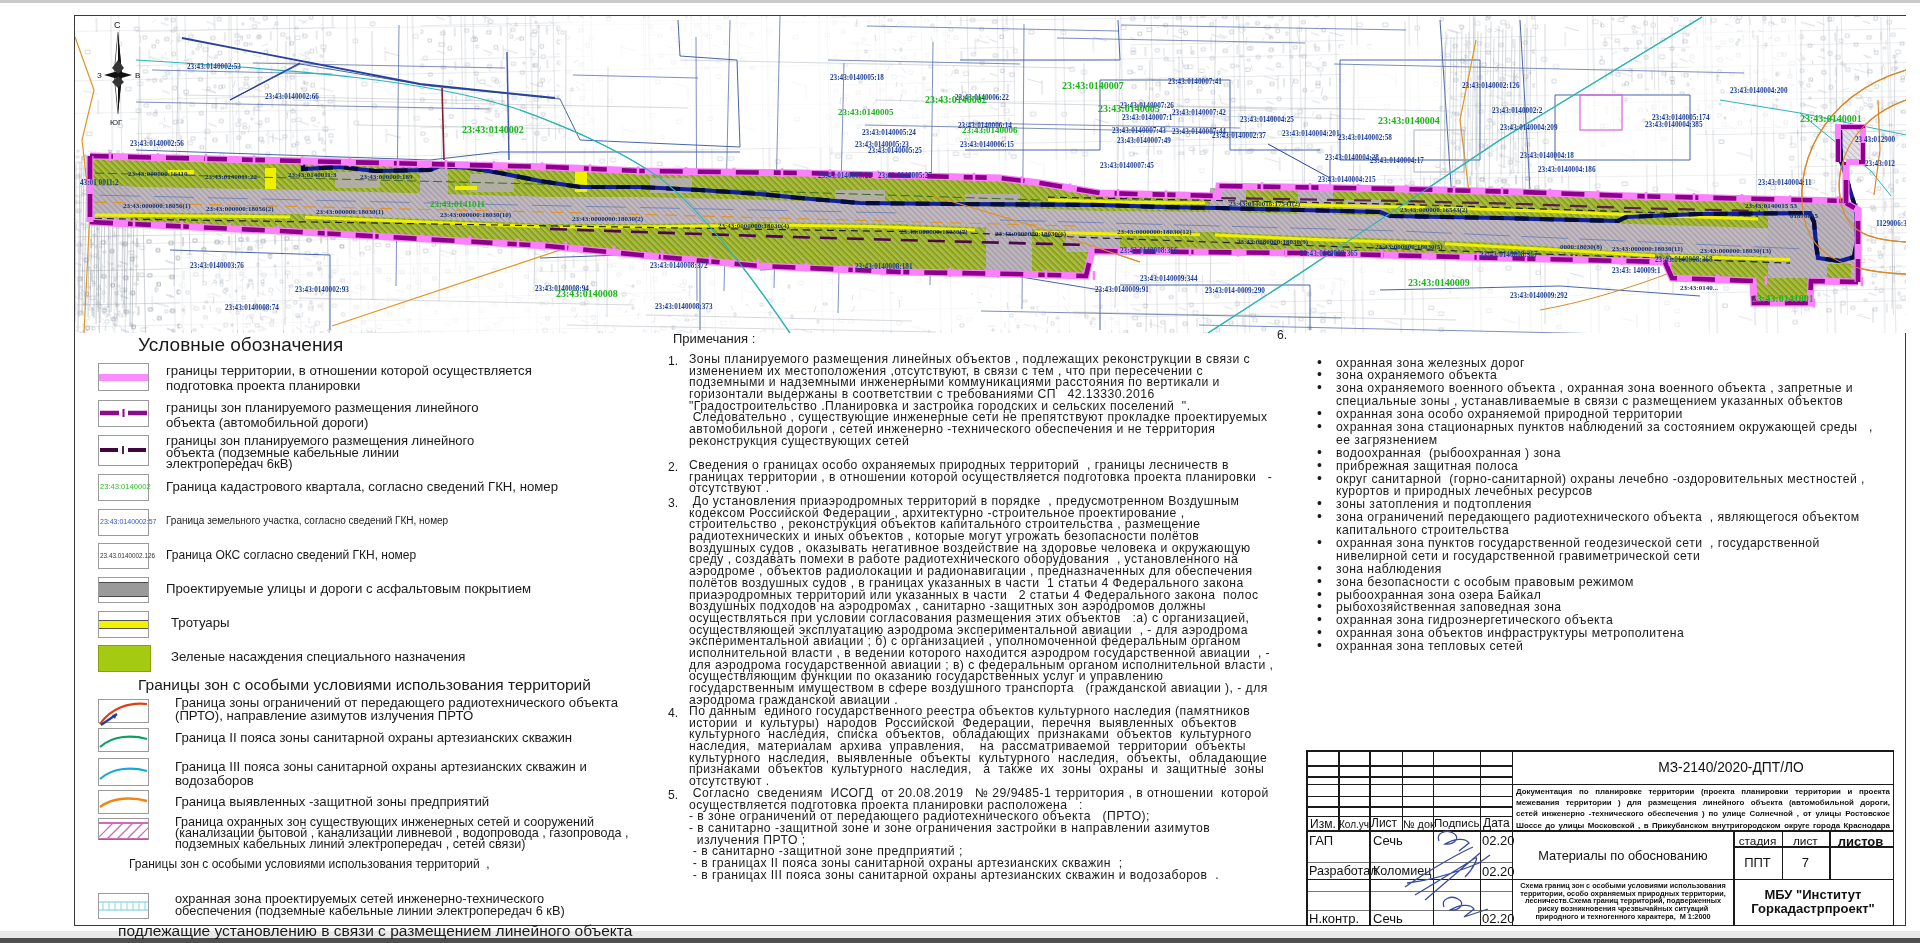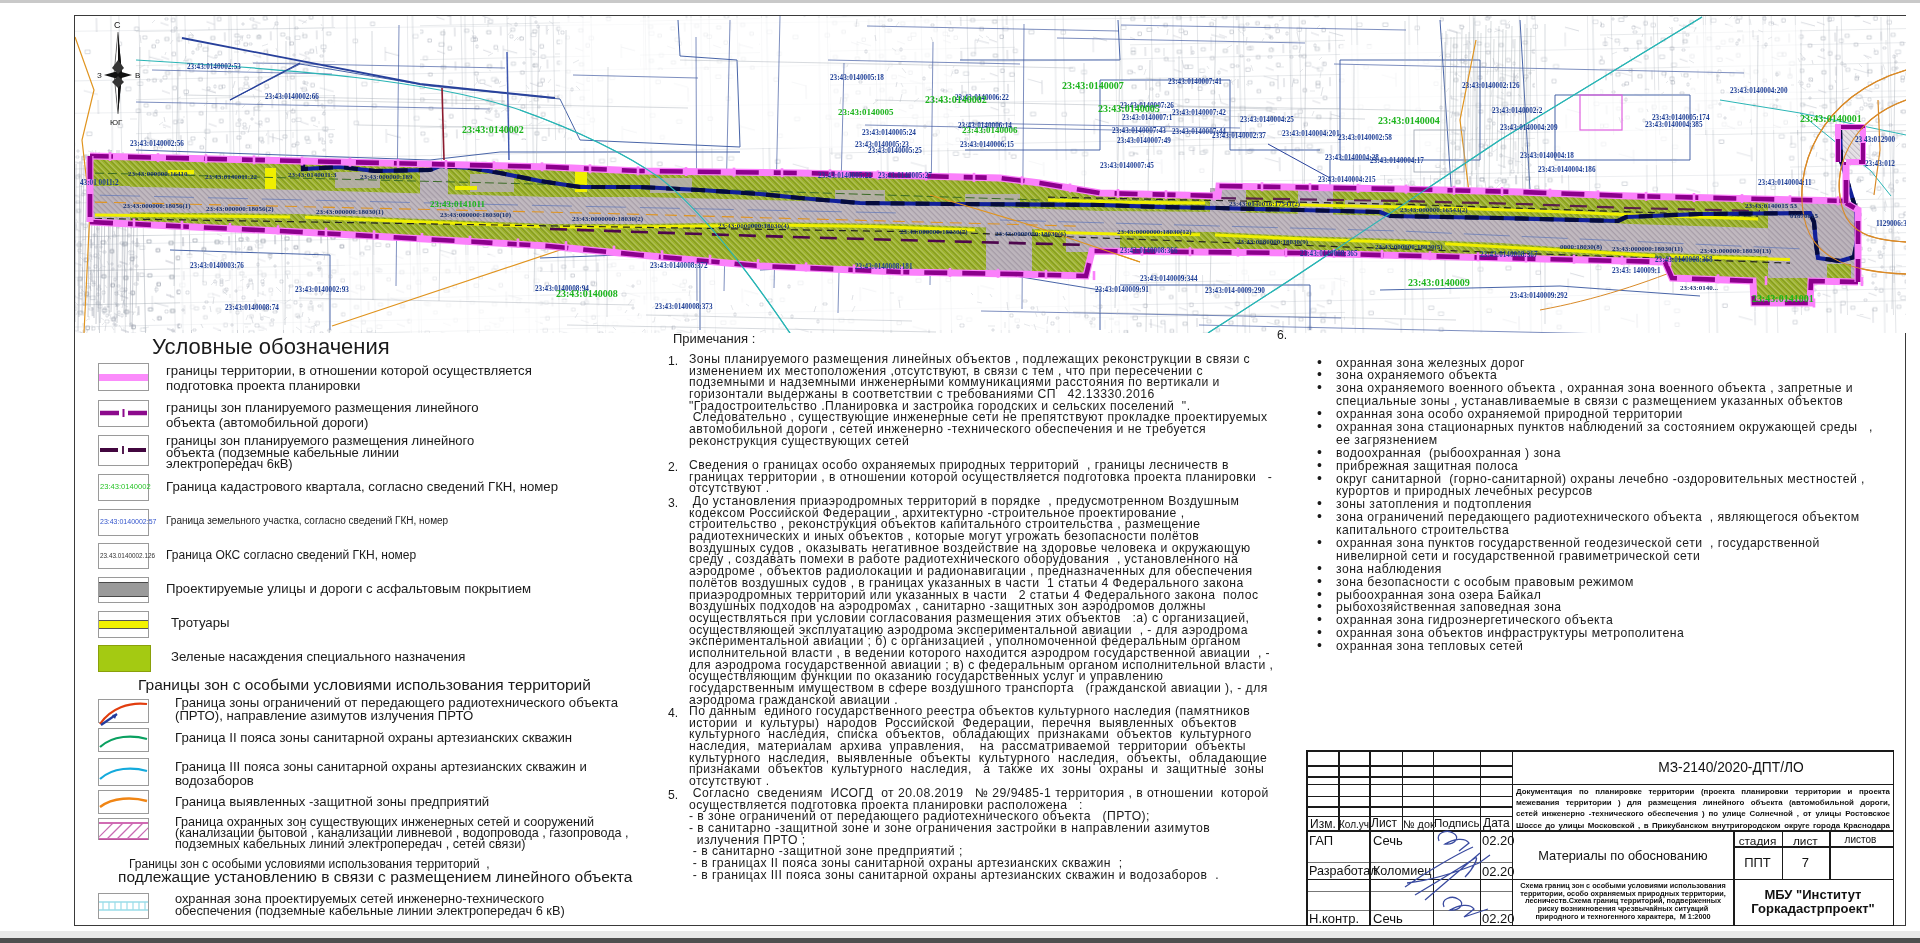--- a/index.html
+++ b/index.html
@@ -386,21 +386,21 @@
 <path d="M104,75 L118,71 L132,75 L118,79 Z" fill="#111"></path>
 <path d="M112,68 L118,74 L124,68 L118,60 Z" fill="#333"></path>
 <path d="M112,82 L118,76 L124,82 L118,88 Z" fill="#333"></path>
 <text x="114" y="28" font-size="9" fill="#111" font-family="Liberation Sans, sans-serif">С</text>
 <text x="110" y="125" font-size="8" fill="#111" font-family="Liberation Sans, sans-serif">ЮГ</text>
 <text x="97" y="78" font-size="8" fill="#111" font-family="Liberation Sans, sans-serif">З</text>
 <text x="135" y="78" font-size="8" fill="#111" font-family="Liberation Sans, sans-serif">В</text>
     </g>
 </svg>
 
-<div class="t" style="left:152px;top:334px;font-size:22px">Условные обозначения</div>
+<div class="t" style="left:138px;top:334px;font-size:19px">Условные обозначения</div>
 
 <div class="abs" style="left:98px;top:363px;width:51px;height:28px;border:1px solid #9a9a9a;background:#fff">
     <div style="position:absolute;left:0;top:10px;width:49px;height:6.5px;background:#fb8cfb"></div>
   </div>
 <div class="t" style="left:166px;top:364px;font-size:13.2px;line-height:14.8px">
     <div style="height:14.8px">границы территории, в отношении которой осуществляется</div>
     <div style="height:14.8px">подготовка проекта планировки</div>
   </div>
 
 <div class="abs" style="left:98px;top:400px;width:51px;height:27px;border:1px solid #9a9a9a;background:#fff"><svg width="49" height="25">
@@ -507,21 +507,21 @@
         <line x1="38" y1="20" x2="54" y2="4"></line>
       </g>
     </svg></div>
 <div class="t" style="left:175px;top:817px;font-size:12.6px;line-height:11px">
     <div style="height:11px">Граница охранных зон существующих инженерных сетей и сооружений</div>
     <div style="height:11px">(канализации бытовой , канализации ливневой , водопровода , газопровода ,</div>
     <div style="height:11px">подземных кабельных линий электропередач   , сетей связи)</div>
   </div>
 
 <div class="t" style="left:129px;top:857px;font-size:12px">Границы зон с особыми условиями использования территорий&nbsp;&nbsp;,</div>
-<div class="t" style="left:118px;top:868px;font-size:15.5px">подлежащие установлению в связи с размещением линейного объекта</div>
+<div class="t" style="left:118px;top:922px;font-size:15.5px">подлежащие установлению в связи с размещением линейного объекта</div>
 
 <div class="abs" style="left:98px;top:893px;width:51px;height:26px;border:1px solid #9a9a9a;background:#fff"><svg width="49" height="24">
       <line x1="0" y1="8" x2="49" y2="8" stroke="#9adce8" stroke-width="1.4"></line>
       <line x1="0" y1="16" x2="49" y2="16" stroke="#9adce8" stroke-width="1.4"></line>
       <g stroke="#9adce8" stroke-width="1.2">
         <line x1="4" y1="8" x2="4" y2="16"></line>
         <line x1="10" y1="8" x2="10" y2="16"></line>
         <line x1="16" y1="8" x2="16" y2="16"></line>
         <line x1="22" y1="8" x2="22" y2="16"></line>
         <line x1="28" y1="8" x2="28" y2="16"></line>
@@ -538,21 +538,21 @@
 <div class="t" style="left:673px;top:331px;font-size:13px">Примечания :</div>
 
 <div class="t" style="left:668px;top:354px;font-size:12.2px">1.</div>
 <div class="t" style="left:689px;top:354px;font-size:12.2px;line-height:11.7px;color:#1a1a1a;letter-spacing:0.45px">
     <div style="height:11.7px">Зоны планируемого размещения линейных объектов&nbsp;, подлежащих реконструкции в связи с</div>
     <div style="height:11.7px">изменением их местоположения ,отсутствуют, в связи с тем , что при пересечении с</div>
     <div style="height:11.7px">подземными и надземными инженерными коммуникациями расстояния по вертикали и</div>
     <div style="height:11.7px">горизонтали выдержаны в соответствии с требованиями СП&nbsp;&nbsp;&nbsp;42.13330.2016</div>
     <div style="height:11.7px">"Градостроительство .Планировка и застройка городских и сельских поселений&nbsp;&nbsp;".</div>
     <div style="height:11.7px">&nbsp;Следовательно , существующие инженерные сети не препятствуют прокладке проектируемых</div>
-    <div style="height:11.7px">автомобильной дороги , сетей инженерно -технического обеспечения и не требуется</div>
+    <div style="height:11.7px">автомобильной дороги , сетей инженерно -технического обеспечения и не территория</div>
     <div style="height:11.7px">реконструкция  существующих сетей</div>
   </div>
 
 <div class="t" style="left:668px;top:460px;font-size:12.2px">2.</div>
 <div class="t" style="left:689px;top:460px;font-size:12.2px;line-height:11.7px;color:#1a1a1a;letter-spacing:0.45px">
     <div style="height:11.7px">Сведения о границах особо охраняемых природных территорий&nbsp;&nbsp;, границы лесничеств в</div>
     <div style="height:11.7px">границах территории , в отношении которой осуществляется подготовка проекта планировки&nbsp;&nbsp;&nbsp;-</div>
     <div style="height:11.7px">отсутствуют .</div>
   </div>
 
@@ -678,21 +678,21 @@
 
 <div class="abs" style="left:1516px;top:786px;width:374px;font-size:7.9px;font-weight:bold;color:#111;line-height:11.2px">
     <div style="height:11.2px;text-align:justify;text-align-last:justify">Документация по планировке территории (проекта планировки территории и проекта</div>
     <div style="height:11.2px;text-align:justify;text-align-last:justify">межевания территории ) для размещения линейного объекта (автомобильной дороги,</div>
     <div style="height:11.2px;text-align:justify;text-align-last:justify">сетей инженерно -технического обеспечения ) по улице Солнечной , от улицы Ростовское</div>
     <div style="height:11.2px;text-align:justify;text-align-last:justify">Шоссе до улицы Московской , в Прикубанском внутригородском округе города Краснодара</div>
   </div>
 
 <div class="abs" style="left:1733px;top:834px;width:49px;text-align:center;font-size:11.8px;font-weight:normal;color:#111;">стадия</div>
 <div class="abs" style="left:1781.8px;top:834px;width:47px;text-align:center;font-size:11.8px;font-weight:normal;color:#111;">лист</div>
-<div class="abs" style="left:1829px;top:834px;width:63px;text-align:center;font-size:10px;font-weight:normal;color:#111;">листов</div>
+<div class="abs" style="left:1829px;top:834px;width:63px;text-align:center;font-size:13px;font-weight:bold;color:#111;">листов</div>
 <div class="abs" style="left:1733px;top:855px;width:49px;text-align:center;font-size:13px;font-weight:normal;color:#111;">ППТ</div>
 <div class="abs" style="left:1781.8px;top:855px;width:47px;text-align:center;font-size:13px;font-weight:normal;color:#111;">7</div>
 
 <div class="abs" style="left:1513px;top:848px;width:220px;text-align:center;font-size:12.8px;font-weight:normal;color:#111;">Материалы по обоснованию</div>
 
 <div class="abs" style="left:1515px;top:882px;width:216px;font-size:7.3px;font-weight:bold;color:#111;line-height:7.7px;text-align:center;white-space:nowrap">
     <div style="height:7.7px">Схема границ зон с особыми условиями использования</div>
     <div style="height:7.7px">территории, особо охраняемых природных территории,</div>
     <div style="height:7.7px">лесничеств.Схема границ территорий, подверженных</div>
     <div style="height:7.7px">риску возникновения чрезвычайных ситуаций</div>

